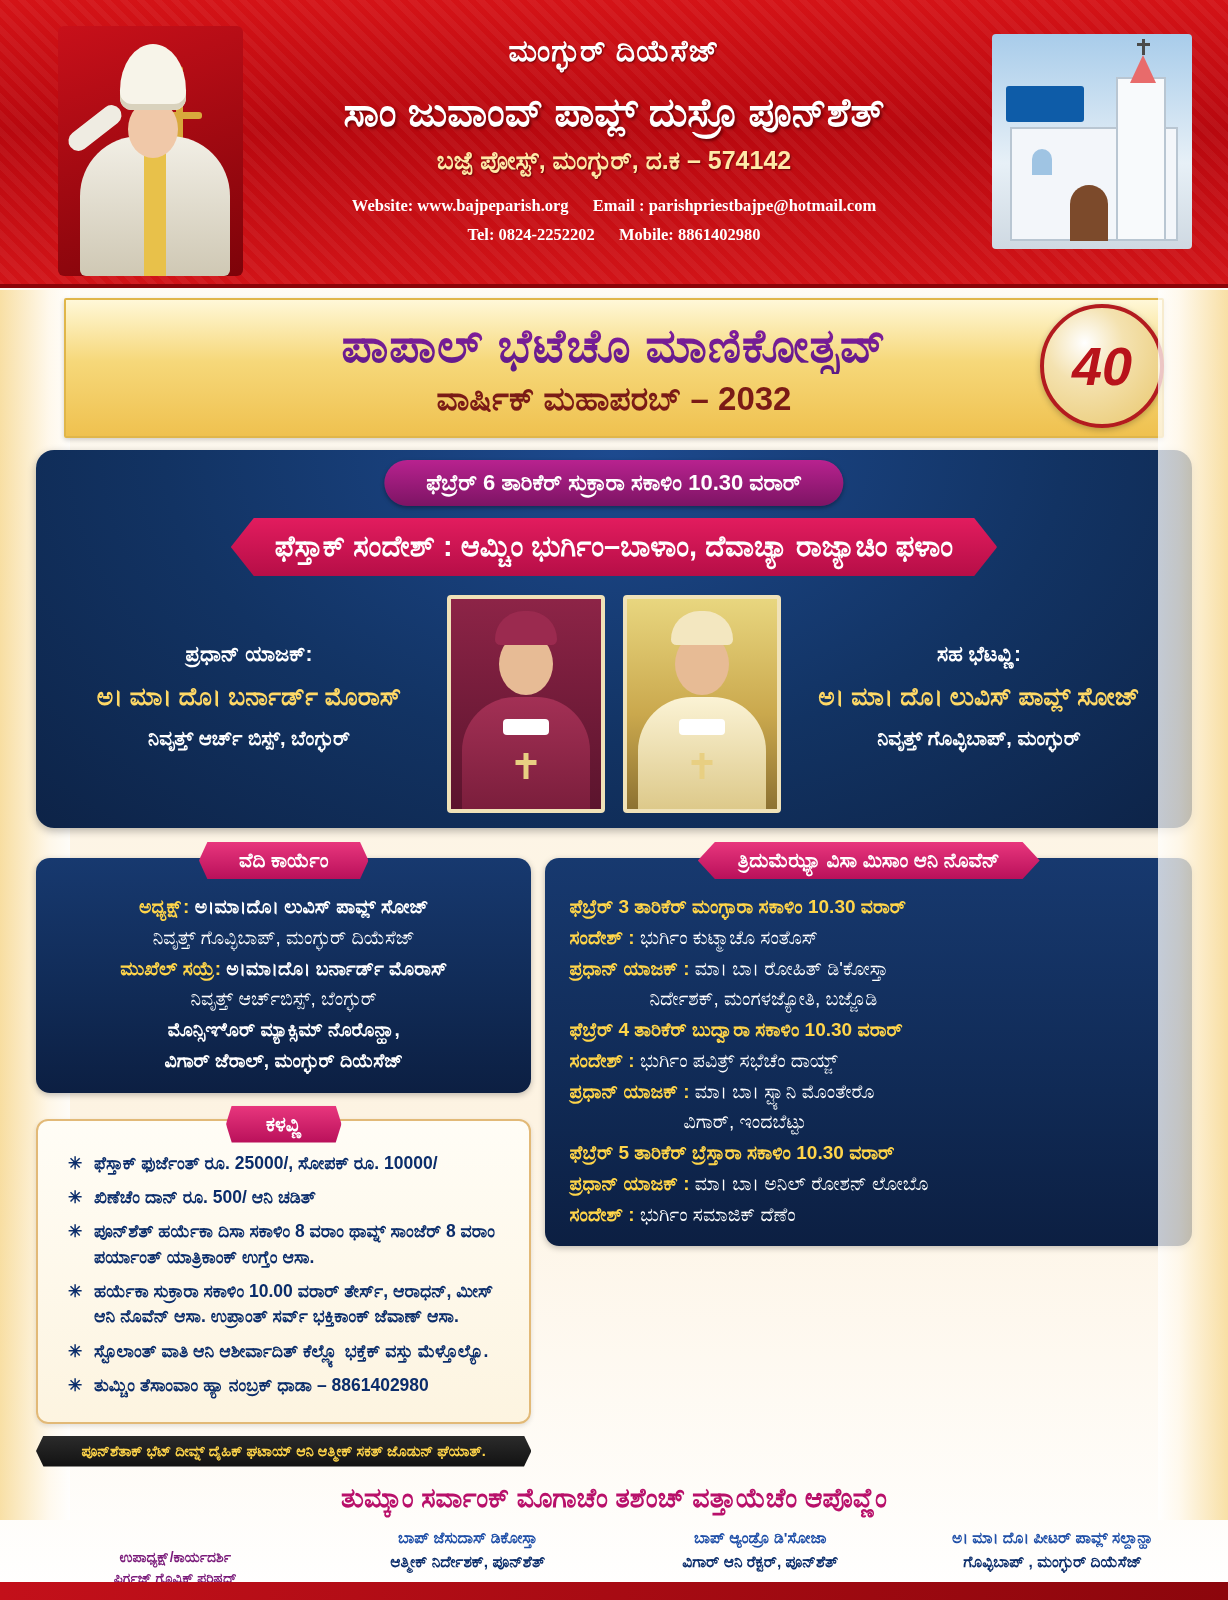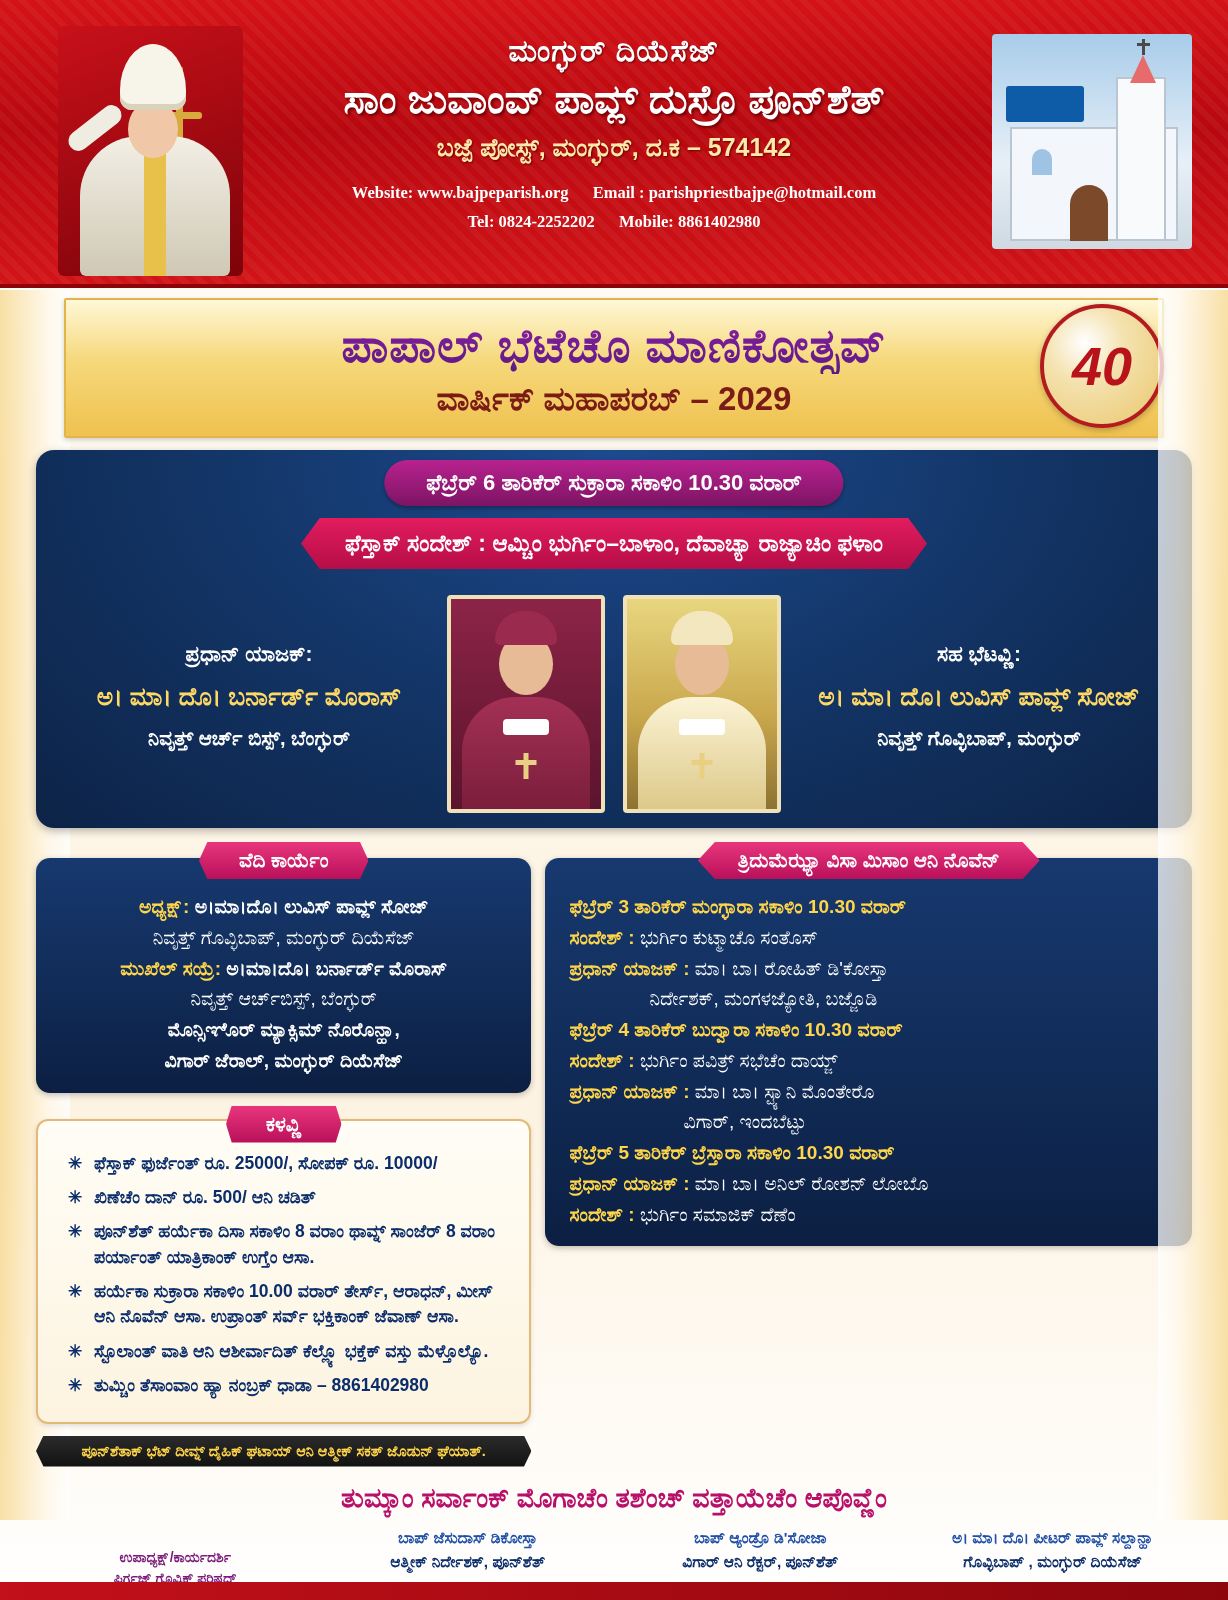--- a/index.html
+++ b/index.html
@@ -41,21 +41,21 @@
     border-radius:6px;overflow:hidden;
   }
   .hdr-photo-right{
     position:absolute;right:36px;top:34px;width:200px;height:215px;
     border-radius:4px;overflow:hidden;
   }
   .hdr-center{
     position:absolute;left:250px;right:250px;top:34px;text-align:center;color:#fff;
   }
   .hdr-line1{font-size:30px;font-weight:bold;letter-spacing:1px;text-shadow:1px 1px 2px #6b0005;}
-  .hdr-line2{font-size:40px;font-weight:bold;margin-top:8px;text-shadow:2px 2px 3px #6b0005;}
+  .hdr-line2{font-size:40px;font-weight:bold;margin-top:21px;text-shadow:2px 2px 3px #6b0005;}
   .hdr-line3{font-size:25px;font-weight:bold;margin-top:10px;color:#ffe9a8;text-shadow:1px 1px 2px #6b0005;}
   .hdr-contact{margin-top:16px;font-size:16.5px;font-weight:bold;line-height:1.75;font-family:"Liberation Serif",serif;}
   .hdr-contact span{margin:0 10px;}
 
   
   .pope{position:absolute;inset:0;background:linear-gradient(160deg,#c8101a,#7d0309);}
   .pope .robe{position:absolute;left:22px;bottom:0;width:150px;height:140px;background:linear-gradient(180deg,#f2efe6,#cfc8b4);border-radius:60px 60px 6px 6px;}
   .pope .sash{position:absolute;left:86px;bottom:0;width:22px;height:140px;background:#e8c14a;}
   .pope .head{position:absolute;left:70px;top:74px;width:50px;height:58px;border-radius:50%;background:#f0c8a8;}
   .pope .mitre{position:absolute;left:62px;top:18px;width:66px;height:66px;background:#f7f4e9;border-radius:50% 50% 12px 12px / 70% 70% 12px 12px;box-shadow:inset 0 -6px 0 #d9d2bd;}
@@ -108,21 +108,21 @@
     position:absolute;left:50%;transform:translateX(-50%);top:10px;
     padding:10px 42px;border-radius:26px;
     background:linear-gradient(180deg,#b8228f,#7d1464);
     color:#fff;font-size:22px;font-weight:bold;white-space:nowrap;
     box-shadow:0 2px 4px rgba(0,0,0,.35);
   }
   .ribbon-msg{
     position:absolute;left:50%;transform:translateX(-50%);top:68px;
     padding:12px 44px;
     background:linear-gradient(180deg,#e21c5e,#b60e47);
-    color:#fff;font-size:23px;font-weight:bold;white-space:nowrap;
+    color:#fff;font-size:29px;font-weight:bold;white-space:nowrap;
     clip-path:polygon(3% 0,97% 0,100% 50%,97% 100%,3% 100%,0 50%);
     box-shadow:0 2px 5px rgba(0,0,0,.35);
   }
   .bishops{position:absolute;left:50%;transform:translateX(-50%);top:145px;display:flex;gap:18px;}
   .bphoto{width:150px;height:210px;border:4px solid #f0e2b8;border-radius:4px;overflow:hidden;position:relative;}
   .bp1{background:linear-gradient(180deg,#8d2447 0%,#6e1a37 60%,#5b142d 100%);}
   .bp2{background:linear-gradient(180deg,#e8d67f 0%,#caa84d 55%,#8d7232 100%);}
   .bp-head{position:absolute;left:50%;transform:translateX(-50%);top:34px;width:54px;height:62px;border-radius:50%;background:#e7bb95;}
   .bp-hat{position:absolute;left:50%;transform:translateX(-50%);top:12px;width:62px;height:34px;border-radius:31px 31px 6px 6px;background:#f3e7c0;}
   .bp1 .bp-hat{background:#9b2a4f;}
@@ -250,21 +250,21 @@
         <div class="tower"></div>
         <div class="spire"></div>
         <div class="cross1"></div>
         <div class="cross2"></div>
       </div>
     </div>
   </div>
 
   <div class="title-band">
     <div class="title-main">ಪಾಪಾಲ್ ಭೆಟೆಚೊ ಮಾಣಿಕೋತ್ಸವ್</div>
-    <div class="title-sub">ವಾರ್ಷಿಕ್ ಮಹಾಪರಬ್ – 2029</div>
+    <div class="title-sub">ವಾರ್ಷಿಕ್ ಮಹಾಪರಬ್ – 2032</div>
     <div class="badge40">
       <span>40</span>
     </div>
   </div>
 
   <div class="navy">
     <div class="ribbon-time">ಫೆಬ್ರೆರ್ 6 ತಾರಿಕೆರ್ ಸುಕ್ರಾರಾ ಸಕಾಳಿಂ 10.30 ವರಾರ್</div>
     <div class="ribbon-msg">ಫೆಸ್ತಾಕ್ ಸಂದೇಶ್ : ಆಮ್ಚಿಂ ಭುರ್ಗಿಂ–ಬಾಳಾಂ, ದೆವಾಚ್ಯಾ ರಾಜ್ಯಾಚಿಂ ಫಳಾಂ</div>
 
     <div class="bishops">

